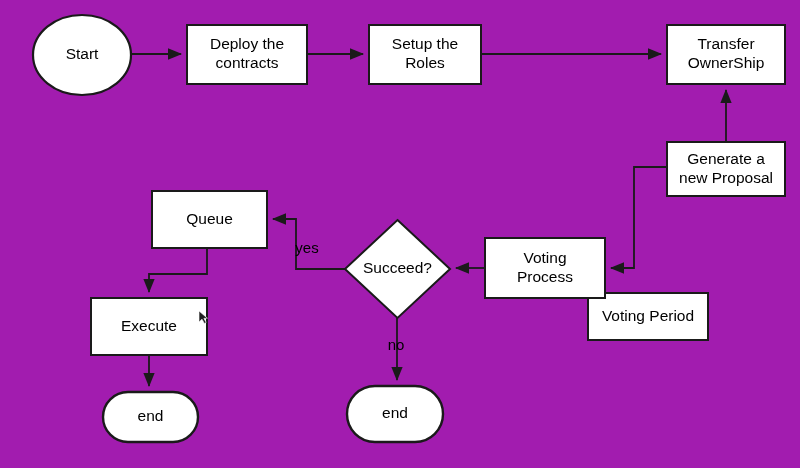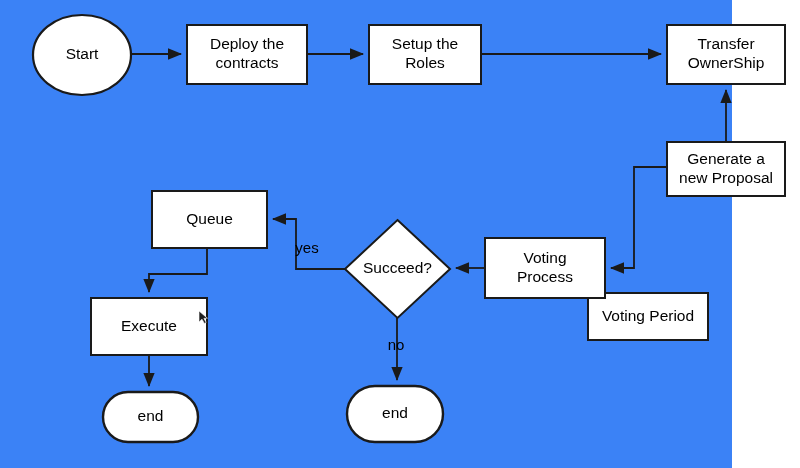--- a/index.html
+++ b/index.html
@@ -8,23 +8,23 @@
     background: #ffffff;
   }
   body {
     width: 800px;
     height: 468px;
     overflow: hidden;
     font-family: "Liberation Sans", sans-serif;
   }
   #diagram-root {
     position: relative;
-    width: 732px;
+    width: 800px;
     height: 468px;
-    background: #3b82f6;
+    background: #a21caf;
   }
   svg#flowchart {
     display: block;
     width: 800px;
     height: 468px;
   }
   .node-shape {
     fill: #ffffff;
     stroke: #1a1a1a;
     stroke-width: 2;

